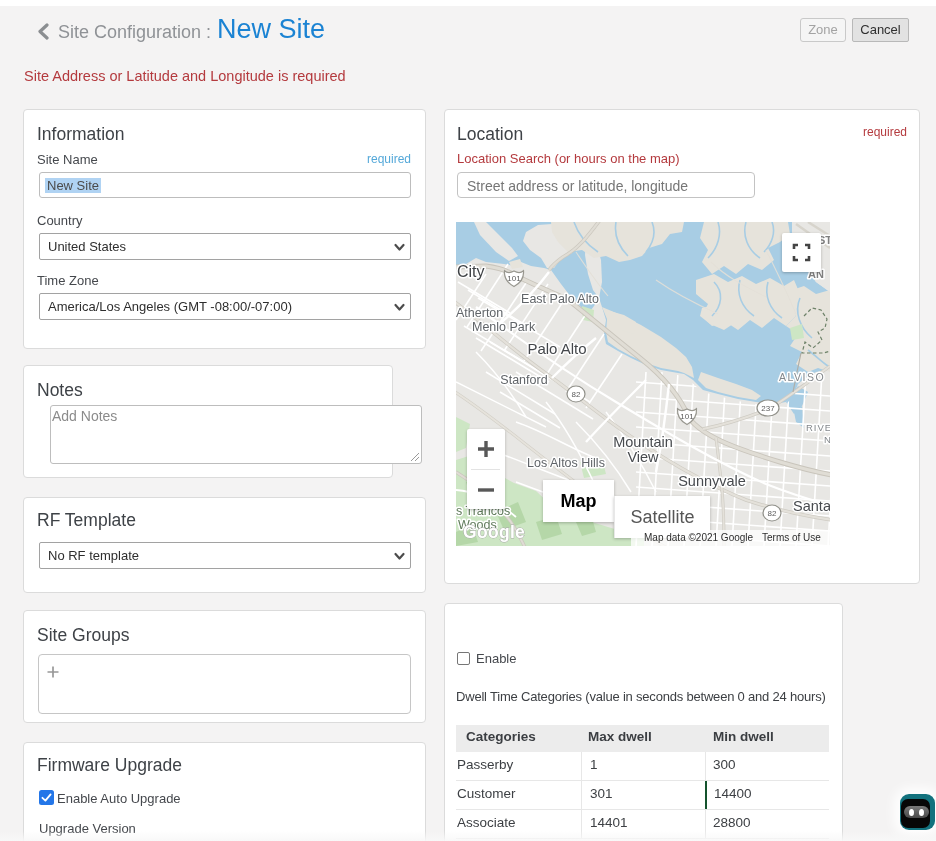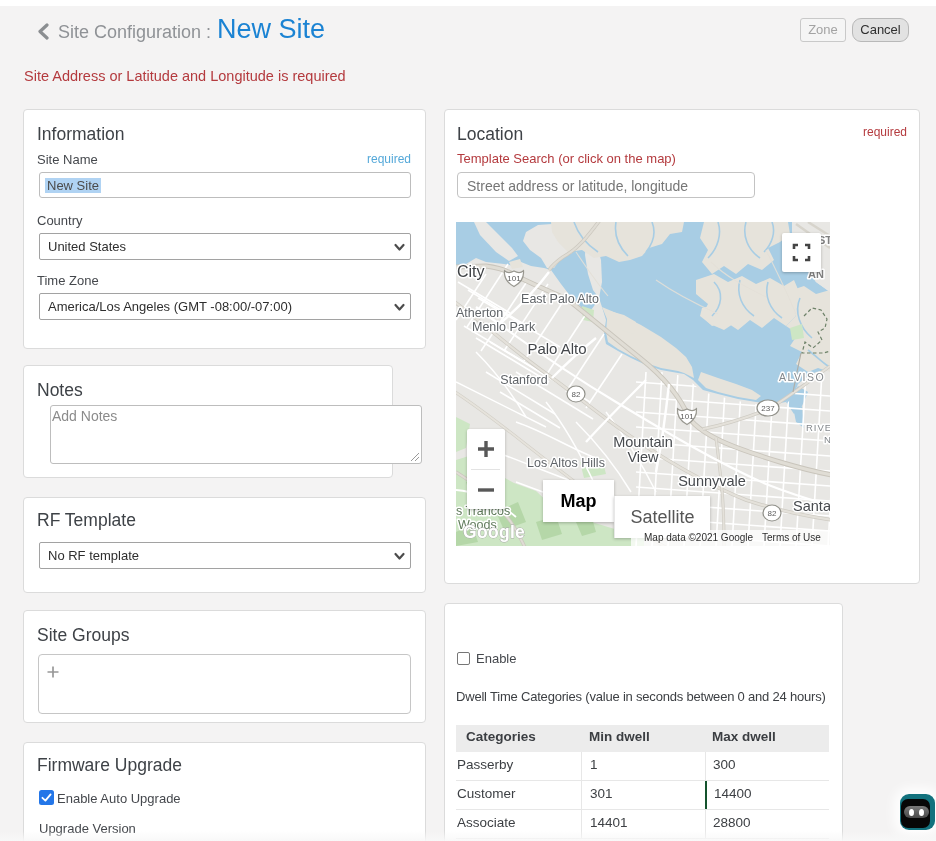--- a/index.html
+++ b/index.html
@@ -18,21 +18,21 @@
 <body>
 
   <div class="abs" style="left:0;top:0;width:936px;height:6px;background:#fff;"></div>
 
   <svg class="abs" style="left:37px;top:23px;" width="13" height="17" viewBox="0 0 13 17">
     <polyline points="10,2 3,8.5 10,15" fill="none" stroke="#8b8e91" stroke-width="3.2" stroke-linecap="round" stroke-linejoin="round"></polyline>
   </svg>
   <div class="abs" style="left:58px;top:22px;font-size:18px;color:#8f9296;">Site Configuration :</div>
   <div class="abs" style="left:217px;top:14px;font-size:27px;color:#1b83d3;">New Site</div>
   <div class="abs" style="left:800px;top:18px;width:46px;height:24px;background:#f5f5f5;border:1px solid #c9c9c9;border-radius:3px;color:#a3a3a3;font-size:13px;text-align:center;line-height:22px;">Zone</div>
-  <div class="abs" style="left:852px;top:18px;width:57px;height:24px;background:#e2e2e2;border:1px solid #b8b8b8;border-radius:9px;color:#2f2f2f;font-size:13px;text-align:center;line-height:22px;">Cancel</div>
+  <div class="abs" style="left:852px;top:18px;width:57px;height:24px;background:#e2e2e2;border:1px solid #b8b8b8;border-radius:2px;color:#2f2f2f;font-size:13px;text-align:center;line-height:22px;">Cancel</div>
 
   <div class="abs red" style="left:24px;top:68px;font-size:14.5px;color:#b43a3e;">Site Address or Latitude and Longitude is required</div>
 
   <div class="card" style="left:23px;top:109px;width:403px;height:240px;">
     <div class="h1" style="left:13px;top:14px;">Information</div>
     <div class="lbl" style="left:13px;top:42px;">Site Name</div>
     <div class="abs" style="right:14px;top:42px;font-size:12px;color:#54a8d9;">required</div>
     <div class="inp" style="left:15px;top:62px;width:372px;height:26px;">
       <span style="position:absolute;left:5px;top:5px;background:#b0d3f3;padding:0 2px;height:15px;line-height:15px;font-size:13px;color:#4b4b4b;">New Site</span>
     </div>
@@ -84,21 +84,21 @@
         <polyline points="3.4,7.8 6.4,10.6 11.6,4.4" fill="none" stroke="#fff" stroke-width="1.8" stroke-linecap="round" stroke-linejoin="round"></polyline>
       </svg>
     </div>
     <div class="lbl" style="left:33px;top:48px;">Enable Auto Upgrade</div>
     <div class="lbl" style="left:15px;top:78px;">Upgrade Version</div>
   </div>
 
   <div class="card" style="left:444px;top:109px;width:476px;height:475px;">
     <div class="h1" style="left:12px;top:14px;">Location</div>
     <div class="abs" style="right:12px;top:15px;font-size:12px;color:#b43a3e;">required</div>
-    <div class="abs" style="left:12px;top:41px;font-size:13px;color:#b43a3e;">Template Search (or click on the map)</div>
+    <div class="abs" style="left:12px;top:41px;font-size:13px;color:#b43a3e;">Location Search (or hours on the map)</div>
     <div class="inp" style="left:12px;top:62px;width:298px;height:26px;border-radius:4px;border-color:#c3c3c3;">
       <span style="position:absolute;left:9px;top:5px;font-size:14px;color:#767676;">Street address or latitude, longitude</span>
     </div>
     <div class="abs" id="map" style="left:11px;top:112px;width:374px;height:324px;overflow:hidden;">
       <svg class="abs" style="left:0;top:0;" width="374" height="324" viewBox="0 0 374 324">
       <rect width="374" height="324" fill="#e8e7e4"></rect>
       <path d="M0,0 L336,0 L336,10 C342,28 350,46 360,60 L374,70 L374,148 L360,150 L350,155 L342,162 L338,172 L330,180 L318,182 L300,180 L282,177 L262,172 L247,168 L237,158 L228,152 L222,151 L205,148 L190,143 L175,136 L162,129 L150,122 L148,112 L150,98 L146,85 L143,76 L138,84 L132,92 L125,85 L115,75 L105,62 L95,48 L88,46 L75,44 L65,40 L58,44 L48,42 L30,40 L20,36 L10,42 L0,45 Z" fill="#a8cde4"></path>
       <path d="M330,180 L342,164 L352,170 L346,184 L338,192 Z" fill="#a8cde4"></path>
       <path d="M338,190 L346,184 L348,206 L340,200 Z" fill="#a8cde4"></path>
       <path d="M18,0 L30,0 L56,26 L62,34 L53,39 L40,30 L24,13 Z" fill="#e8e7e4"></path>
@@ -297,22 +297,22 @@
     </div>
   </div>
 
   <div class="card" style="left:444px;top:603px;width:399px;height:260px;">
     <div class="abs" style="left:12px;top:48px;width:13px;height:13px;background:#fff;border:1px solid #767676;border-radius:2px;"></div>
     <div class="lbl" style="left:31px;top:47px;">Enable</div>
     <div class="abs" style="left:11px;top:85px;font-size:13px;letter-spacing:-0.2px;color:#3d4044;white-space:nowrap;">Dwell Time Categories (value in seconds between 0 and 24 hours)</div>
     <div class="abs" style="left:11px;top:121px;width:373px;">
       <div style="display:flex;background:#ececec;height:27px;font-size:13.5px;font-weight:bold;color:#3b3e42;">
         <div style="width:125px;padding:4px 0 0 10px;">Categories</div>
+        <div style="width:124px;padding:4px 0 0 7px;">Max dwell</div>
         <div style="width:124px;padding:4px 0 0 8px;">Min dwell</div>
-        <div style="width:124px;padding:4px 0 0 7px;">Max dwell</div>
       </div>
       <div style="display:flex;height:29px;font-size:13.5px;color:#3d4044;border-bottom:1px solid #e7e7e7;">
         <div style="width:125px;padding:5px 0 0 1px;">Passerby</div>
         <div style="width:124px;padding:5px 0 0 8px;border-left:1px solid #e7e7e7;">1</div>
         <div style="width:124px;padding:5px 0 0 7px;border-left:1px solid #e7e7e7;">300</div>
       </div>
       <div style="display:flex;height:29px;font-size:13.5px;color:#3d4044;border-bottom:1px solid #e7e7e7;">
         <div style="width:125px;padding:5px 0 0 1px;">Customer</div>
         <div style="width:124px;padding:5px 0 0 8px;border-left:1px solid #e7e7e7;">301</div>
         <div style="width:124px;padding:5px 0 0 7px;border-left:2px solid #14532d;">14400</div>

